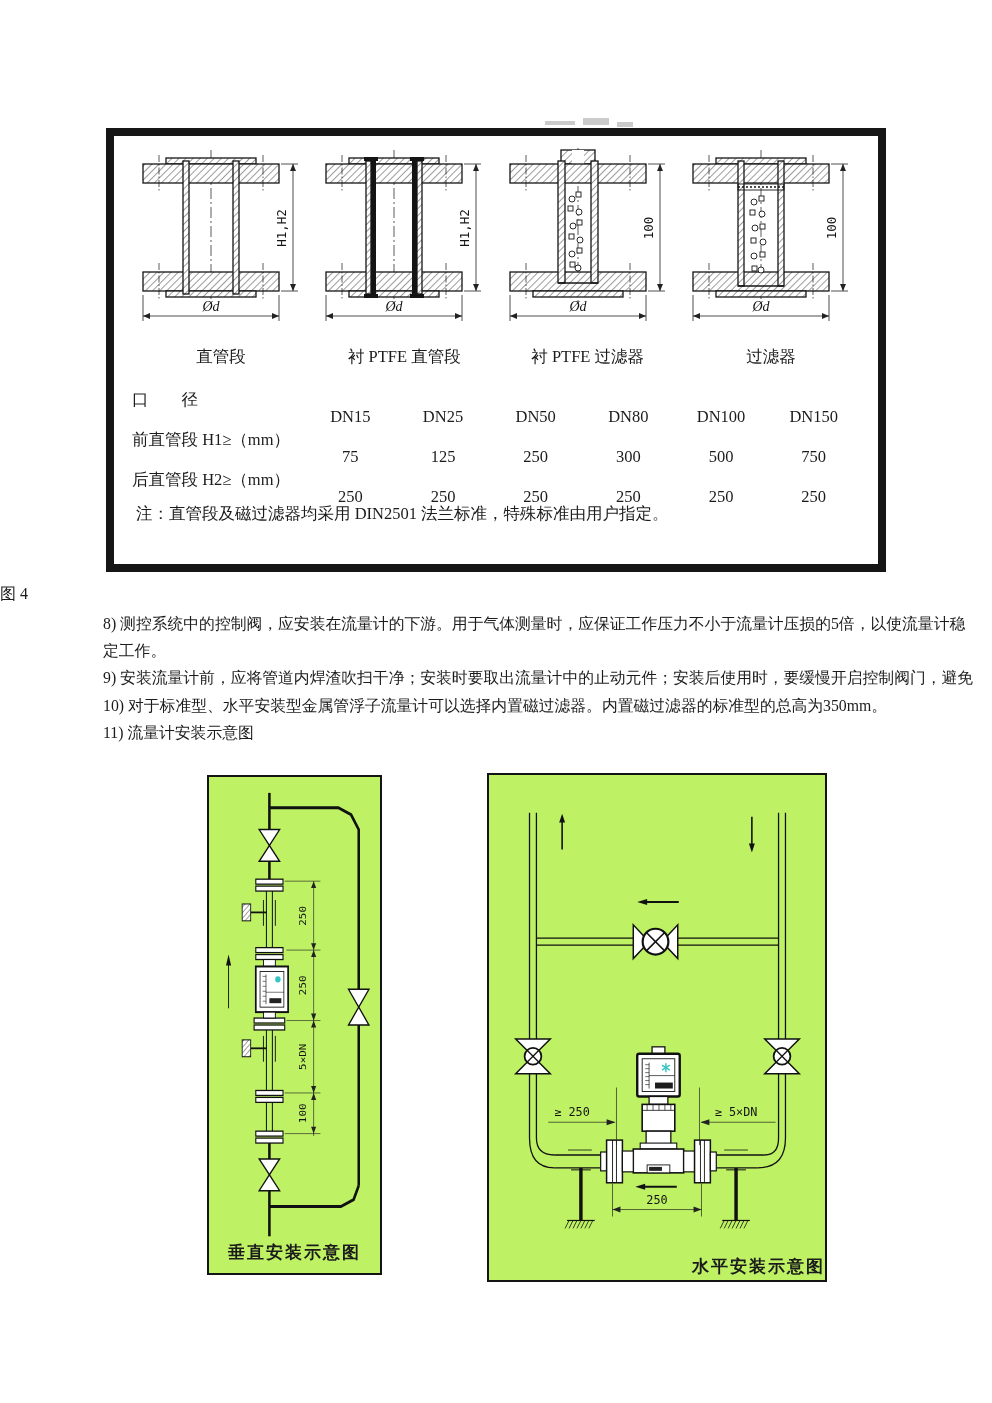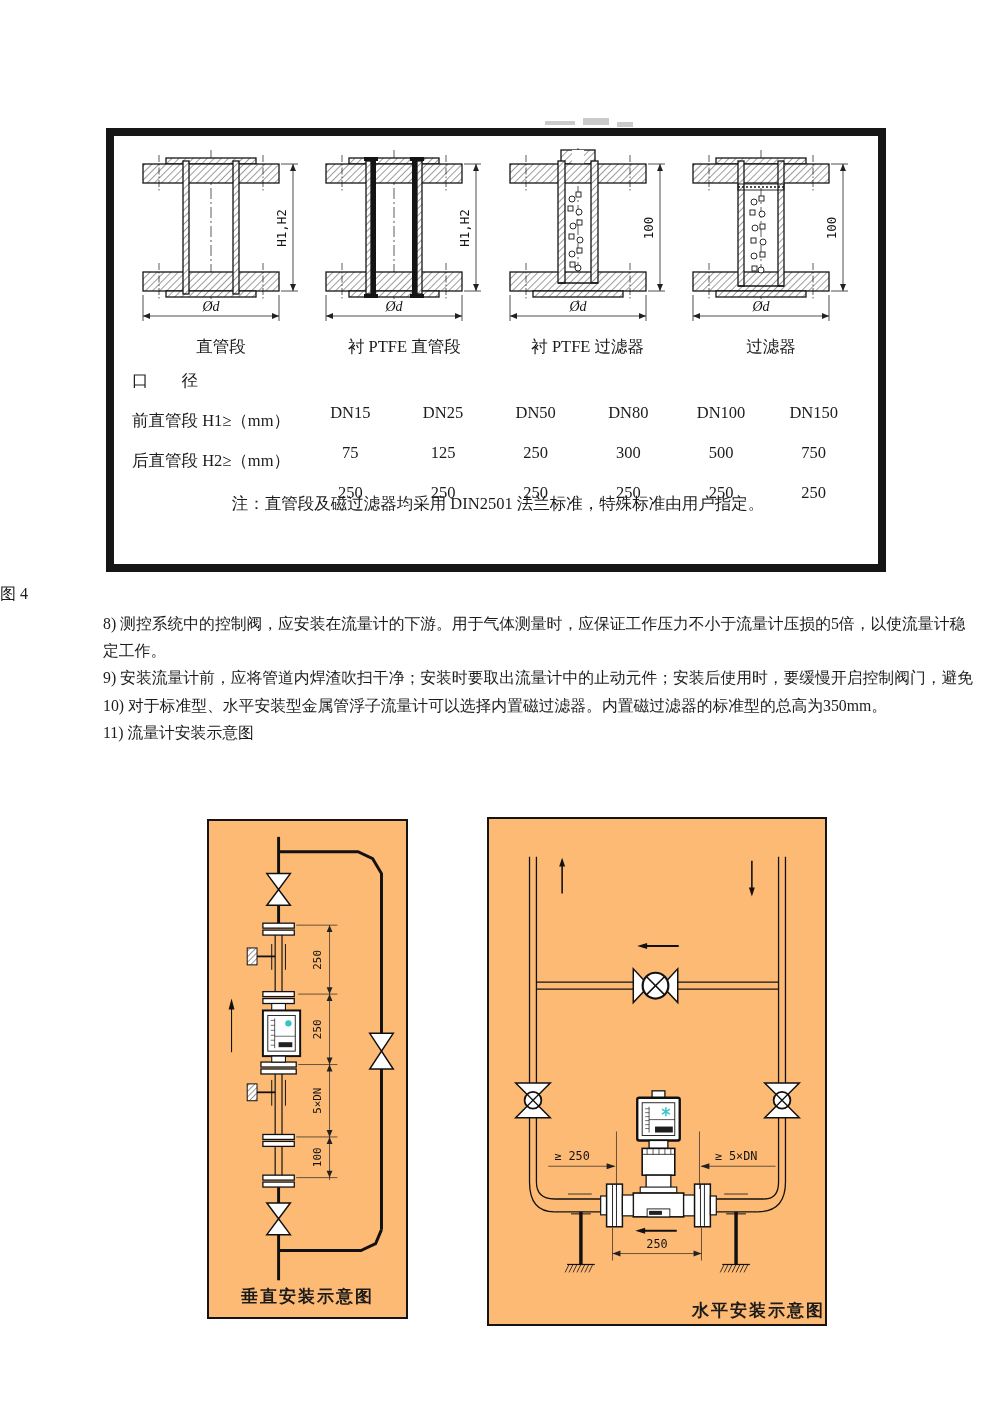--- a/index.html
+++ b/index.html
@@ -4,32 +4,32 @@
 <style>
   html,body{margin:0;padding:0;background:#fff;}
   .page{position:relative;width:992px;height:1403px;background:#fff;overflow:hidden;
         font-family:"Liberation Serif","DejaVu Serif",serif;color:#1b1b1b;}
   .wm{position:absolute;background:#cbcbcb;}
   .frame{position:absolute;left:106px;top:128px;width:780px;height:444px;
          border:8px solid #161616;box-sizing:border-box;background:#fff;}
   .drawings-row{display:flex;justify-content:space-between;padding:8px 22px 0 22px;}
   .drawing{width:170px;height:192px;}
   .drawing svg{width:100%;height:100%;}
-  .captions-row{display:flex;justify-content:space-between;padding:0 22px;}
+  .captions-row{display:flex;justify-content:space-between;padding:0 22px;margin-top:10px;}
   .dcap{width:170px;text-align:center;font-size:16.5px;white-space:nowrap;}
   .spec-table{margin:12px 18px 0 18px;}
-  .trow{display:flex;height:40px;}
+  .trow{display:flex;height:40px;align-items:center;}
   .tlabel{width:172px;font-size:16.5px;white-space:nowrap;}
   .tcell{flex:1;text-align:center;font-size:16.5px;margin-top:33px;}
-  .tnote{margin:3px 18px 0 18px;padding-left:4px;font-size:16.5px;text-align:center;}
+  .tnote{margin:3px 18px 0 18px;padding-left:4px;font-size:16.5px;}
   .fig-caption{position:absolute;left:0;right:0;top:584px;text-align:left;font-size:16px;}
   .paras{position:absolute;left:103px;top:610px;width:806px;font-size:15.8px;line-height:27.2px;}
   .pline{white-space:nowrap;}
-  .diagram-box{position:absolute;border:2px solid #141414;box-sizing:border-box;background:#fdba74;margin-top:44px;}
-  .vbox{left:207px;top:775px;width:201px;height:500px;}
+  .diagram-box{position:absolute;border:2px solid #141414;box-sizing:border-box;background:#bef264;}
+  .vbox{left:207px;top:775px;width:175px;height:500px;}
   .hbox{left:487px;top:773px;width:340px;height:509px;}
   .diagram-box svg{position:absolute;left:0;top:0;width:100%;height:100%;}
   .boxcap{position:absolute;left:0;right:0;text-align:center;font-weight:bold;
           font-size:17px;letter-spacing:2px;white-space:nowrap;}
   .vcap{bottom:9px;}
   .hcap{bottom:2px;text-align:right;}
   text{fill:#141414;}
   .dimtext{font-family:"DejaVu Sans Mono","Liberation Mono",monospace;}
 </style>
 </head>

